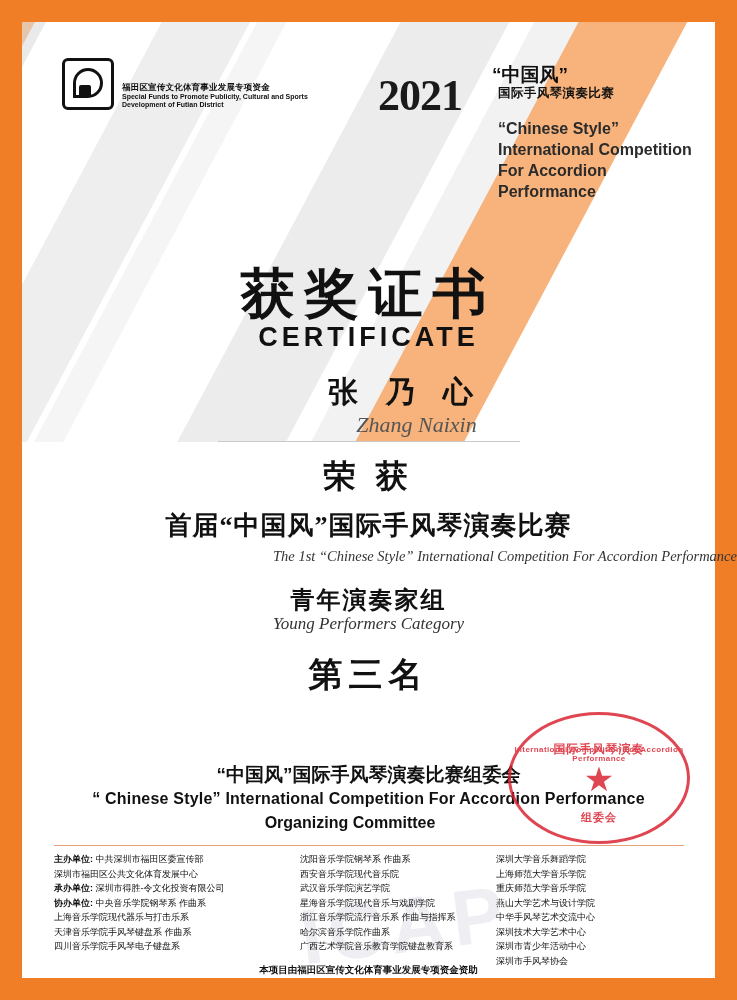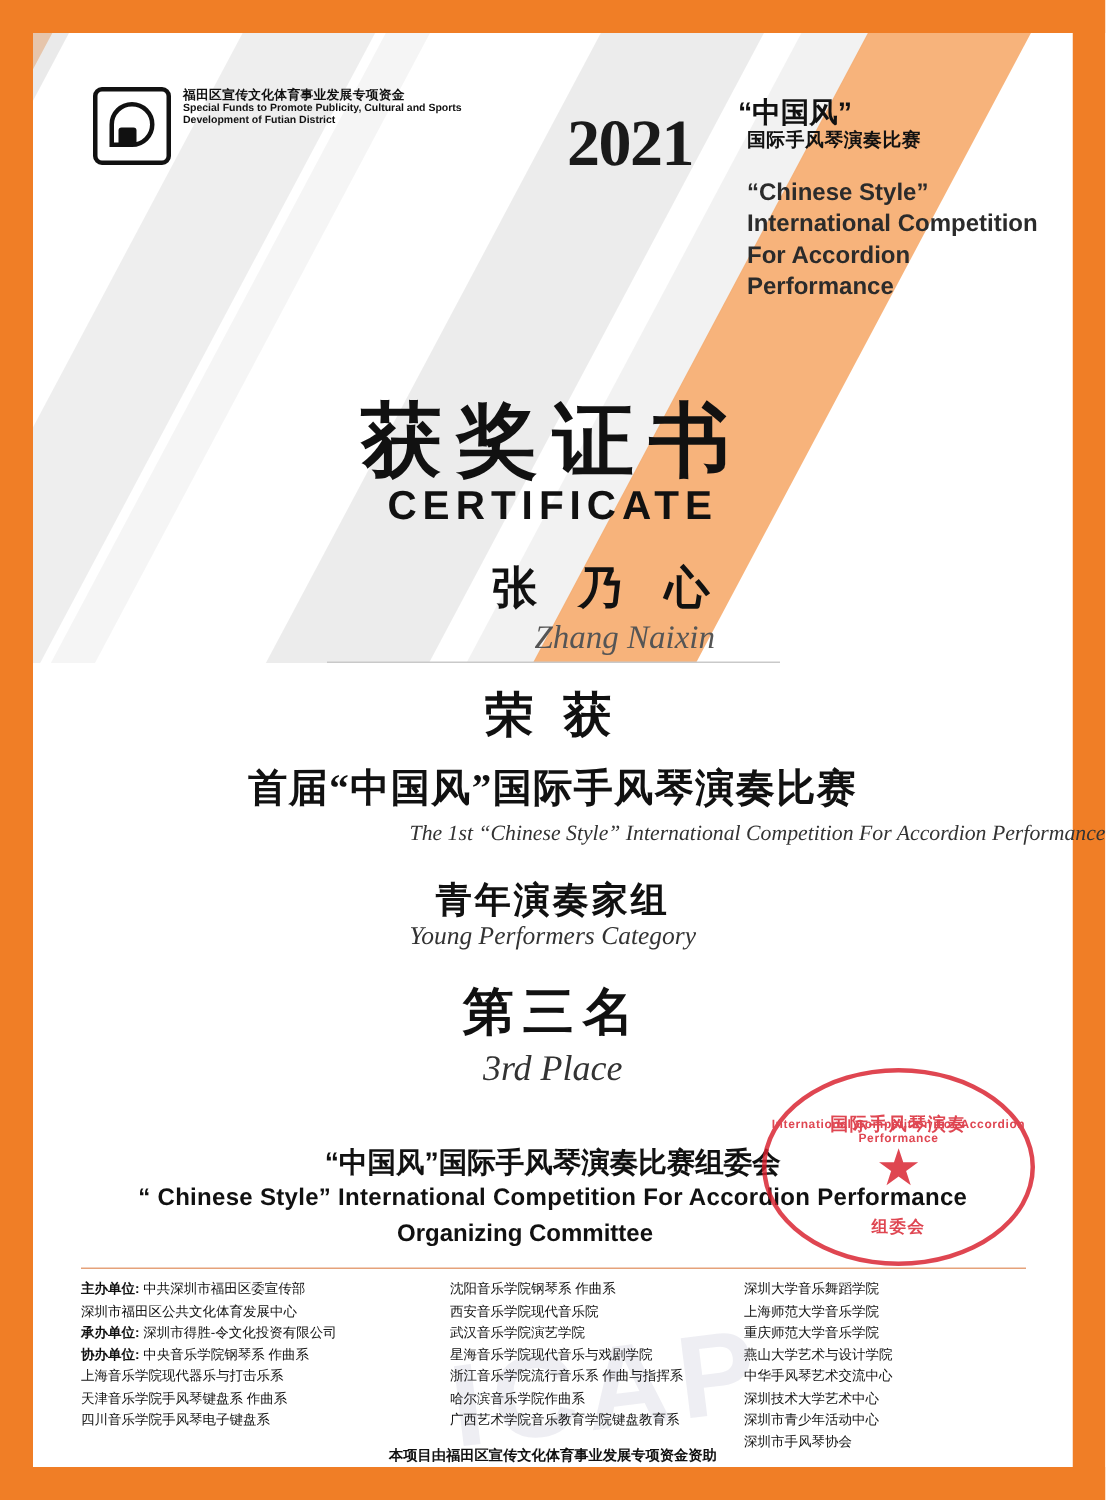--- a/index.html
+++ b/index.html
@@ -19,21 +19,21 @@
   .ray{position:absolute;top:-160px;height:760px;transform-origin:top center;opacity:.55;}
   .r1{left:-30px;width:120px;background:#F5A05A;transform:rotate(28deg);opacity:.85;}
   .r2{left:60px;width:46px;background:#d9d9d9;transform:rotate(28deg);}
   .r3{left:230px;width:78px;background:#e0e0e0;transform:rotate(28deg);}
   .r4{left:322px;width:26px;background:#ededed;transform:rotate(28deg);}
   .r5{left:470px;width:96px;background:#dcdcdc;transform:rotate(28deg);}
   .r6{left:600px;width:40px;background:#e8e8e8;transform:rotate(28deg);}
   .r7{left:648px;width:96px;background:#F5A05A;transform:rotate(28deg);opacity:.8;}
 
   
-  .logo-block{position:absolute;left:62px;top:58px;display:flex;align-items:flex-start;gap:8px;}
+  .logo-block{position:absolute;left:62px;top:58px;display:flex;align-items:flex-end;gap:8px;}
   .logo-mark{width:46px;height:46px;border:3px solid #111;border-radius:6px;position:relative;flex:0 0 auto;}
   .logo-mark:before{content:"";position:absolute;left:8px;top:7px;width:24px;height:24px;border:3px solid #111;border-radius:50% 50% 50% 0;}
   .logo-mark:after{content:"";position:absolute;left:14px;top:24px;width:12px;height:12px;background:#111;border-radius:2px;}
   .logo-text{line-height:1.25;}
   .logo-cn{font-size:8.5px;color:#111;font-weight:bold;letter-spacing:.2px;}
   .logo-en{font-size:7px;color:#111;font-weight:bold;max-width:190px;line-height:1.25;}
 
   
   .year{position:absolute;left:378px;top:70px;font-size:44px;font-weight:bold;color:#1a1a1a;letter-spacing:-1px;font-family:"Liberation Serif",serif;}
   .ev-cn-quote{position:absolute;left:492px;top:62px;font-size:19px;font-weight:bold;color:#111;}
@@ -129,21 +129,20 @@
 
   <div class="awarded">荣 获</div>
 
   <div class="comp-cn">首届“中国风”国际手风琴演奏比赛</div>
   <div class="comp-en">The 1st “Chinese Style” International Competition For Accordion Performance</div>
 
   <div class="cat-cn">青年演奏家组</div>
   <div class="cat-en">Young Performers Category</div>
 
   <div class="place-cn">第三名</div>
-  <div class="place-en">3rd Place</div>
 
   <div class="org-cn">“中国风”国际手风琴演奏比赛组委会</div>
   <div class="org-en">“ Chinese Style” International Competition For Accordion Performance</div>
   <div class="org-en2">Organizing Committee</div>
 
   <div class="seal">
     <div class="seal-arc-top">International Competition For Accordion Performance</div>
     <div class="seal-arc-cn">国际手风琴演奏</div>
     <div class="seal-star">★</div>
     <div class="seal-bottom">组委会</div>

